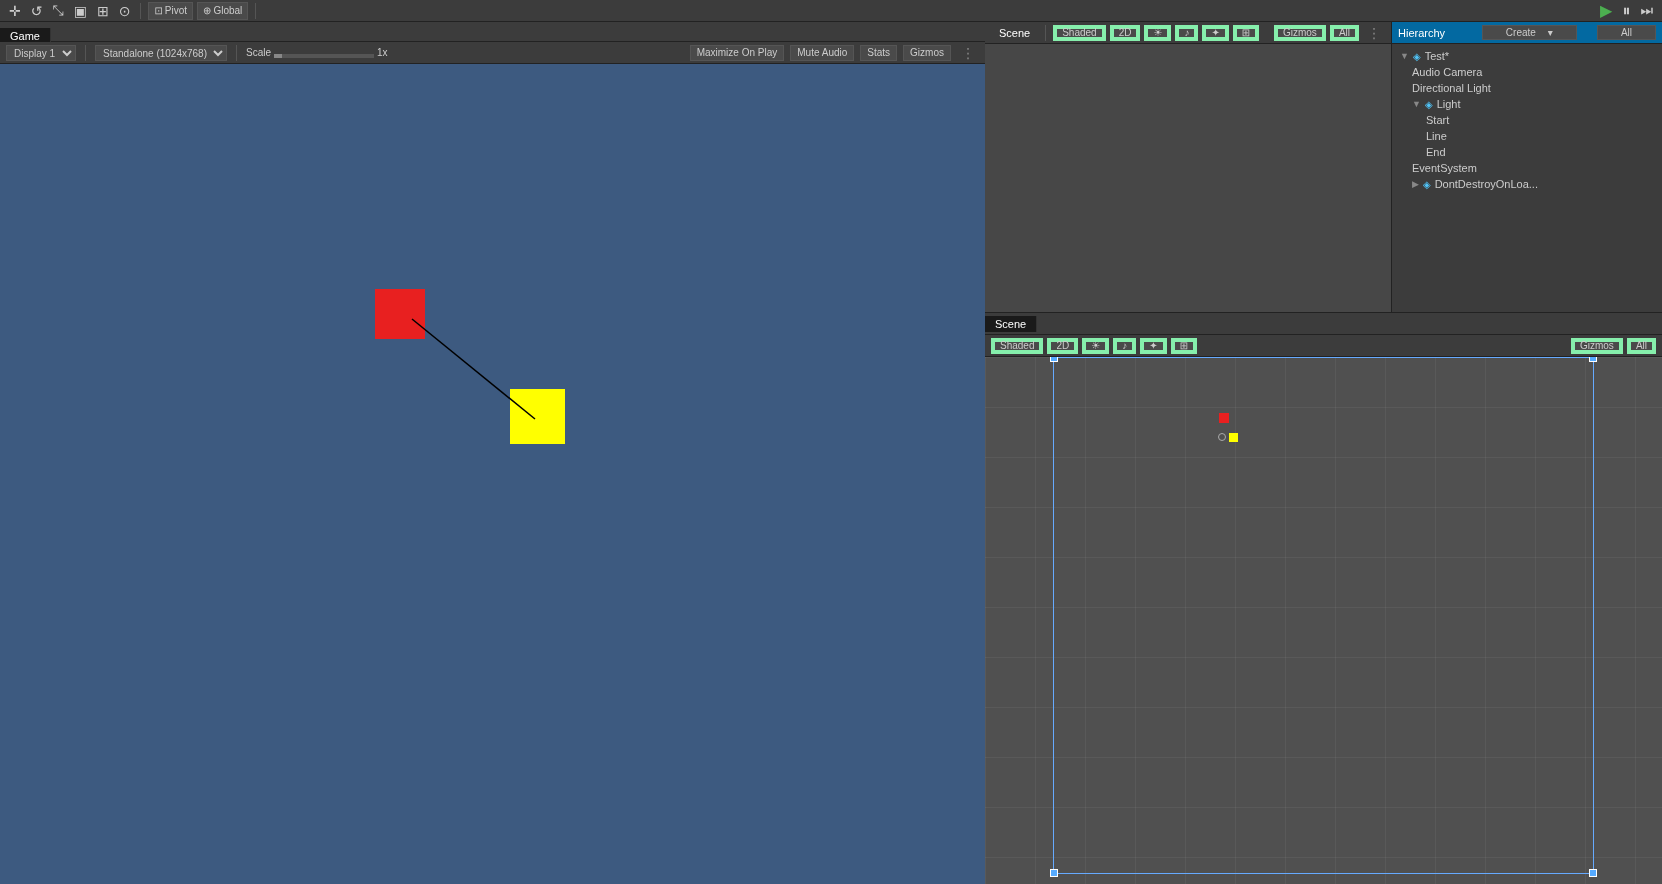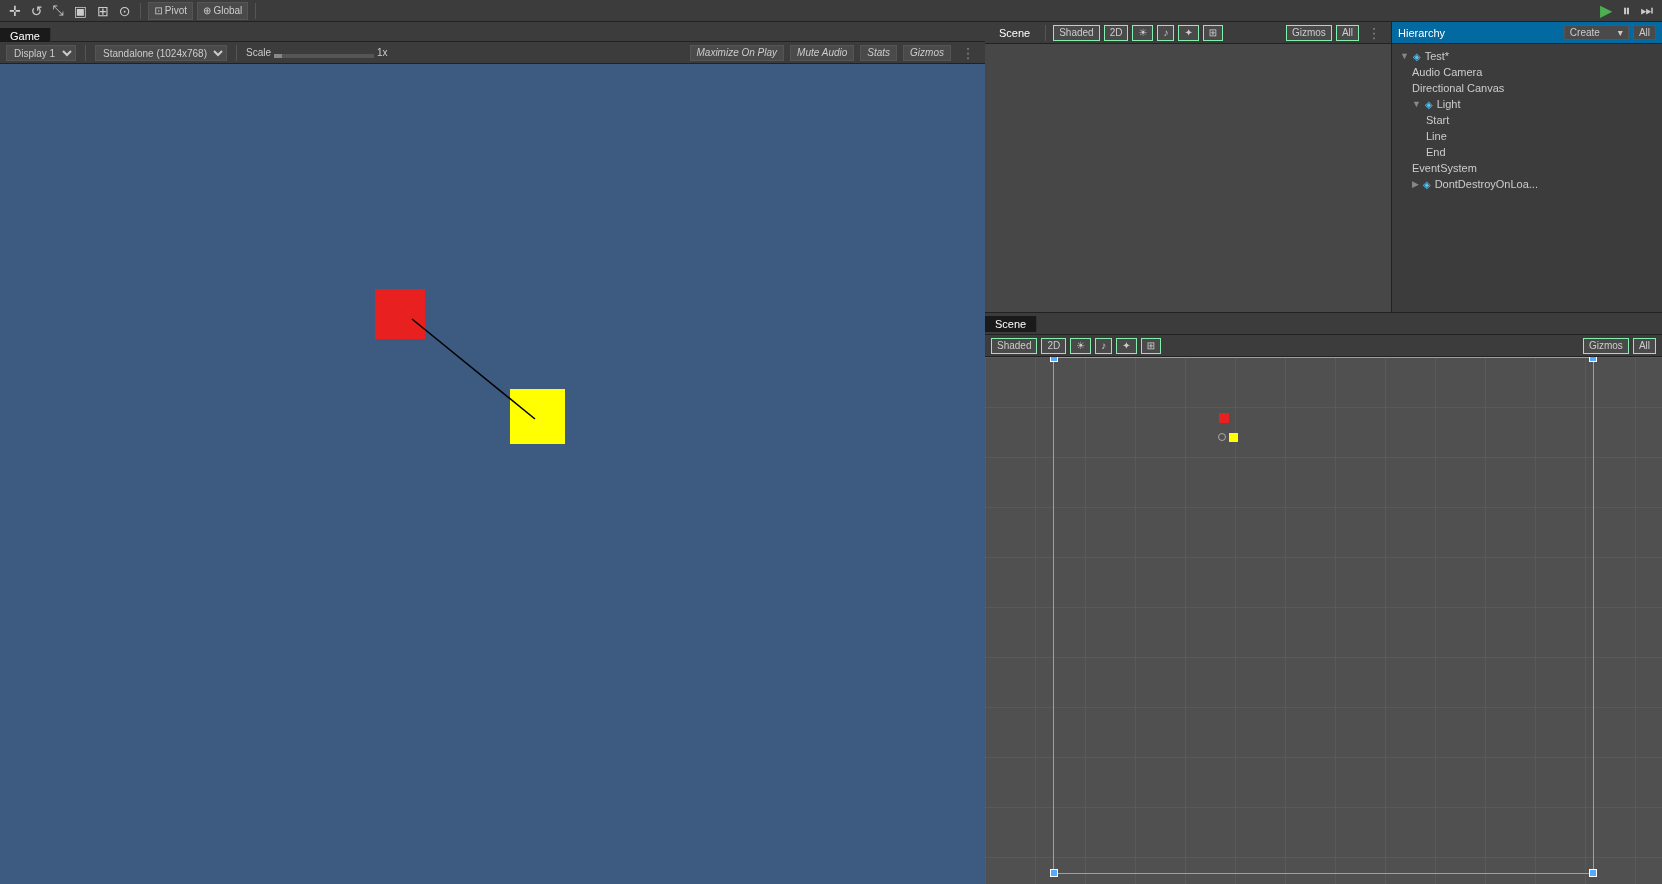--- a/index.html
+++ b/index.html
@@ -118,21 +118,20 @@
       height: 16px;
     }
     .game-toolbar-btn {
       background: #4a4a4a;
       border: 1px solid #555;
       color: #ccc;
       font-size: 10px;
       padding: 1px 6px;
       cursor: pointer;
       height: 16px;
-      font-style: italic;
     }
     .scale-bar {
       width: 100px;
       height: 4px;
       background: #555;
       position: relative;
     }
     .scale-bar-fill {
       width: 8px;
       height: 4px;
@@ -226,21 +225,21 @@
       border-bottom: 1px solid #222;
       flex-shrink: 0;
     }
     .scene-tab {
       font-size: 11px;
       color: #fff;
       padding: 2px 8px;
     }
     .scene-toolbar-btn {
       background: #4a4a4a;
-      border: 1px solid #86efac;
+      border: 4px solid #86efac;
       color: #ccc;
       font-size: 10px;
       padding: 1px 5px;
       cursor: pointer;
       height: 16px;
       display: flex;
       align-items: center;
     }
     .scene-toolbar-right {
       margin-left: auto;
@@ -272,25 +271,26 @@
     }
     .hierarchy-title {
       font-size: 11px;
       color: #fff;
     }
     .hierarchy-create-btn {
       background: #4a4a4a;
       border: 1px solid #555;
       color: #ccc;
       font-size: 10px;
-      padding: 1px 5px;
-      cursor: pointer;
-      display: flex;
-      align-items: center;
-      gap: 18px;
+      padding: 1px 23px;
+      cursor: pointer;
+      display: flex;
+      align-items: center;
+      gap: 12px;
+      margin-left: 16px;
     }
     .hierarchy-content {
       flex: 1;
       background: #3c3c3c;
       padding: 4px 0;
       overflow-y: auto;
     }
     .h-item {
       padding: 2px 8px;
       font-size: 11px;
@@ -513,21 +513,21 @@
 
           <div class="h-item">
             <span class="arrow">▼</span>
             <span class="unity-icon">◈</span>
             <span>Test*</span>
           </div>
           <div class="h-item h-indent-1">
             <span>Audio Camera</span>
           </div>
           <div class="h-item h-indent-1">
-            <span>Directional Canvas</span>
+            <span>Directional Light</span>
           </div>
           <div class="h-item h-indent-1">
             <span class="arrow">▼</span>
             <span class="unity-icon">◈</span>
             <span>Light</span>
           </div>
           <div class="h-item h-indent-2">
             <span>Start</span>
           </div>
           <div class="h-item h-indent-2">

